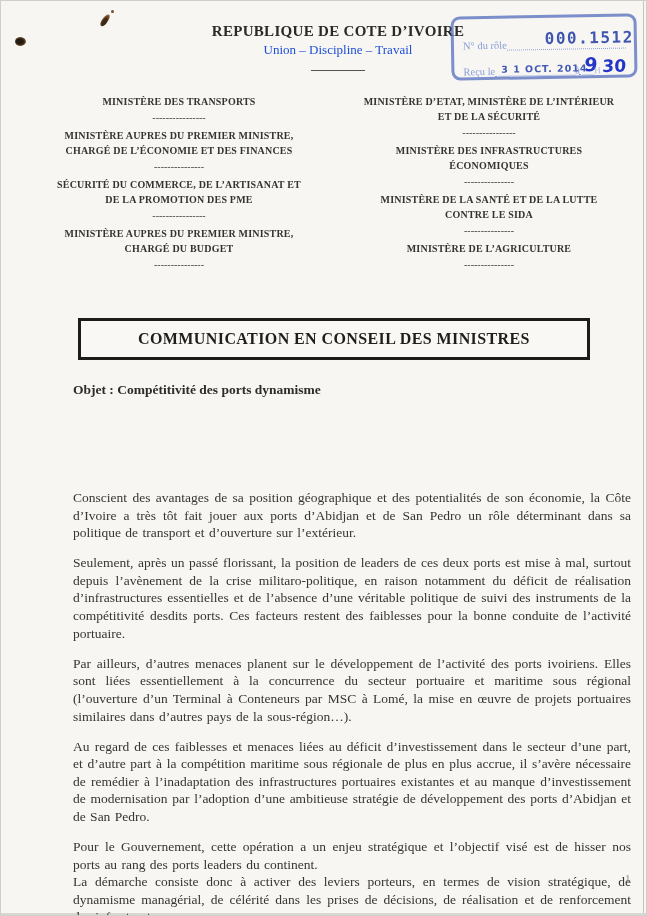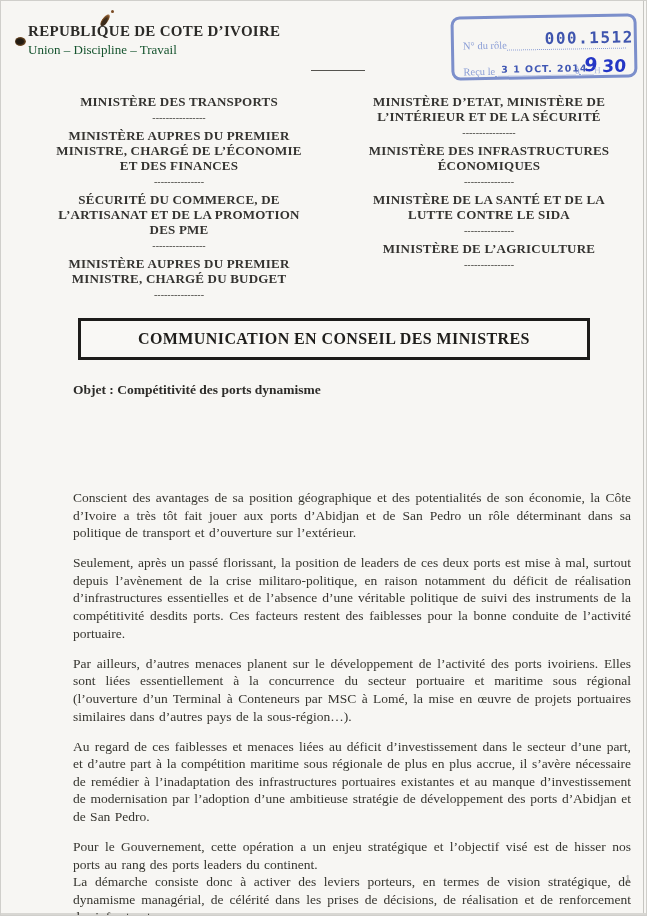--- a/index.html
+++ b/index.html
@@ -7,23 +7,23 @@
     position:relative;width:647px;height:916px;margin:0 auto;
     background:#f7f6f3;
     border:1px solid #d0cfcb;box-sizing:border-box;
     font-family:"Liberation Serif","DejaVu Serif",serif;
     color:#32312e;overflow:hidden;
   }
   .scan-edge-right{position:absolute;top:0;bottom:0;right:2px;width:1px;background:#c6c5c1;}
   .scan-edge-bottom{position:absolute;left:0;right:0;bottom:0;height:2px;background:#d8d7d3;}
 
   
-  .header-center{position:absolute;top:22px;left:27px;width:620px;}
+  .header-center{position:absolute;top:22px;left:27px;width:620px;text-align:center;}
   .republic-title{font-size:15px;font-weight:bold;letter-spacing:.3px;color:#2b2a27;}
-  .republic-motto{font-size:13px;margin-top:2px;color:#14532d;}
+  .republic-motto{font-size:13px;margin-top:2px;color:#1d4ed8;}
   .header-divider{width:54px;height:0;border-bottom:1.5px solid #55544f;margin:12px auto 0;}
 
   
   .stamp{
     position:absolute;top:14px;left:450px;width:186px;height:64px;
     border:3px solid rgba(83,108,190,.75);border-radius:9px;
     transform:rotate(-1deg);padding:6px 8px 4px 9px;box-sizing:border-box;
     color:#8b9ed6;
   }
   .stamp-row{position:relative;display:flex;align-items:flex-end;height:26px;}
@@ -45,21 +45,21 @@
     transform:skewX(-4deg);line-height:1;
   }
   .stamp-hand.hour{position:absolute;right:-4px;bottom:0;font-size:19px;}
   .stamp-hand.minutes{font-size:17px;margin-left:2px;}
   .stamp-label.faint{opacity:.65;font-size:9.5px;}
 
   
   .ministries{position:absolute;top:93px;left:52px;display:flex;gap:53px;}
   .min-col{width:252px;text-align:center;}
   .min-col.right{width:262px;}
-  .ministry-name{font-size:13px;font-weight:bold;line-height:15px;letter-spacing:.2px;color:#343330;}
+  .ministry-name{font-size:10px;font-weight:bold;line-height:15px;letter-spacing:.2px;color:#343330;}
   .ministry-sep{font-size:10px;line-height:12px;color:#45443f;margin:3px 0 4px;letter-spacing:0;}
 
   
   .title-box{
     position:absolute;top:317px;left:77px;width:506px;height:36px;
     border:3px solid #1d1c1a;background:#f9f8f5;
     display:flex;align-items:center;justify-content:center;
   }
   .title-box-text{font-size:16px;font-weight:bold;letter-spacing:.4px;color:#1f1e1b;white-space:nowrap;}
 

